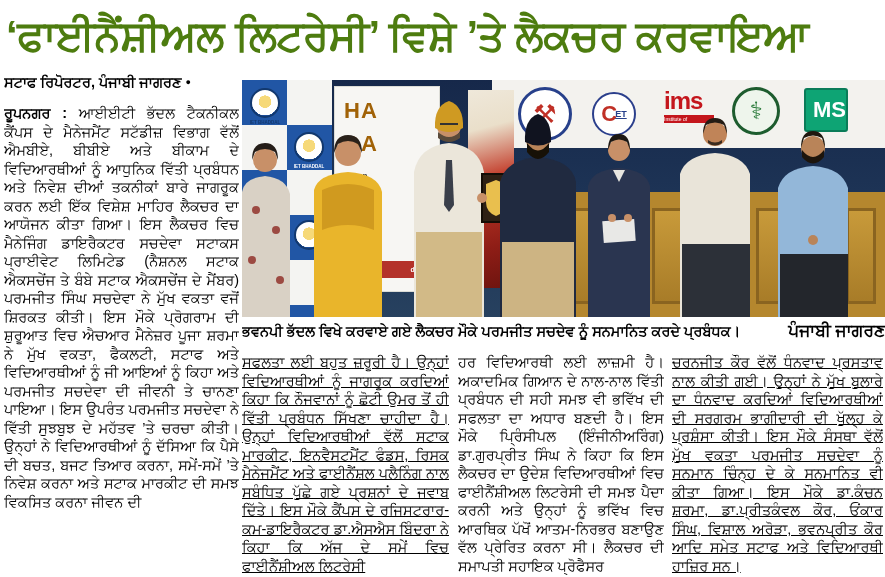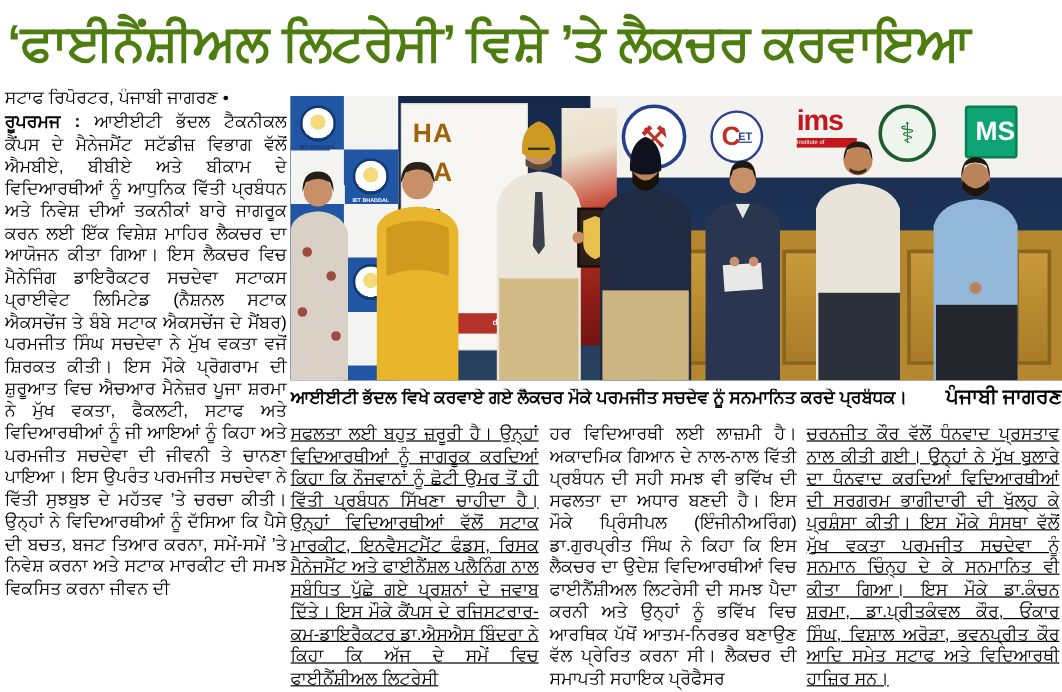--- a/index.html
+++ b/index.html
@@ -9,21 +9,21 @@
   .headline { position:absolute; left:6px; top:2px; width:876px; height:72px;
     font-size:42px; font-weight:800; color:#4d7c0f; white-space:nowrap; overflow:hidden;
     letter-spacing:-0.5px; line-height:68px; }
 
   .col { position:absolute; overflow:hidden; }
   .col1 { left:4px;  top:74px;  width:235px; height:500px; }
   .col2 { left:242px; top:353px; width:207px; height:222px;text-decoration:underline; }
   .col3 { left:458px; top:353px; width:206px; height:222px; }
   .col4 { left:672px; top:353px; width:211px; height:222px;text-decoration:underline; }
 
-  .byline { font-size:14.5px; font-weight:400; margin-bottom:3px; white-space:nowrap; }
+  .byline { font-size:14.5px; font-weight:700; margin-bottom:13px; white-space:nowrap; }
   .byline-dot { font-size:9px; vertical-align:2px; }
   .body-text { font-size:14.5px; line-height:18.5px; text-align:justify; }
   .dateline { font-weight:800; }
 
   
   .photo { position:absolute; left:242px; top:80px; width:643px; height:237px; overflow:hidden;
     background:linear-gradient(180deg,#16284a 0%,#1e3557 55%,#27415f 100%); }
 
   .logo-strip { position:absolute; left:250px; top:0; width:393px; height:68px; background:#f3f2ee; }
 
@@ -76,21 +76,21 @@
 <div class="page">
 
   <div class="headline">‘ਫਾਈਨੈਂਸ਼ੀਅਲ ਲਿਟਰੇਸੀ’ ਵਿਸ਼ੇ ’ਤੇ ਲੈਕਚਰ ਕਰਵਾਇਆ</div>
 
   <div class="col col1">
     <div class="byline">
       <span>ਸਟਾਫ ਰਿਪੋਰਟਰ, ਪੰਜਾਬੀ ਜਾਗਰਣ</span>
       <span class="byline-dot">●</span>
     </div>
     <div class="body-text">
-      <span class="dateline">ਰੂਪਰਮਜ :</span>
+      <span class="dateline">ਰੂਪਨਗਰ :</span>
       <span>ਆਈਈਟੀ ਭੱਦਲ ਟੈਕਨੀਕਲ ਕੈਂਪਸ ਦੇ ਮੈਨੇਜਮੈਂਟ ਸਟੱਡੀਜ਼ ਵਿਭਾਗ ਵੱਲੋਂ ਐਮਬੀਏ, ਬੀਬੀਏ ਅਤੇ ਬੀਕਾਮ ਦੇ ਵਿਦਿਆਰਥੀਆਂ ਨੂੰ ਆਧੁਨਿਕ ਵਿੱਤੀ ਪ੍ਰਬੰਧਨ ਅਤੇ ਨਿਵੇਸ਼ ਦੀਆਂ ਤਕਨੀਕਾਂ ਬਾਰੇ ਜਾਗਰੂਕ ਕਰਨ ਲਈ ਇੱਕ ਵਿਸ਼ੇਸ਼ ਮਾਹਿਰ ਲੈਕਚਰ ਦਾ ਆਯੋਜਨ ਕੀਤਾ ਗਿਆ। ਇਸ ਲੈਕਚਰ ਵਿਚ ਮੈਨੇਜਿੰਗ ਡਾਇਰੈਕਟਰ ਸਚਦੇਵਾ ਸਟਾਕਸ ਪ੍ਰਾਈਵੇਟ ਲਿਮਿਟੇਡ (ਨੈਸ਼ਨਲ ਸਟਾਕ ਐਕਸਚੇਂਜ ਤੇ ਬੰਬੇ ਸਟਾਕ ਐਕਸਚੇਂਜ ਦੇ ਮੈਂਬਰ) ਪਰਮਜੀਤ ਸਿੰਘ ਸਚਦੇਵਾ ਨੇ ਮੁੱਖ ਵਕਤਾ ਵਜੋਂ ਸ਼ਿਰਕਤ ਕੀਤੀ। ਇਸ ਮੌਕੇ ਪ੍ਰੋਗਰਾਮ ਦੀ ਸ਼ੁਰੂਆਤ ਵਿਚ ਐਚਆਰ ਮੈਨੇਜ਼ਰ ਪੂਜਾ ਸ਼ਰਮਾ ਨੇ ਮੁੱਖ ਵਕਤਾ, ਫੈਕਲਟੀ, ਸਟਾਫ ਅਤੇ ਵਿਦਿਆਰਥੀਆਂ ਨੂੰ ਜੀ ਆਇਆਂ ਨੂੰ ਕਿਹਾ ਅਤੇ ਪਰਮਜੀਤ ਸਚਦੇਵਾ ਦੀ ਜੀਵਨੀ ਤੇ ਚਾਨਣਾ ਪਾਇਆ। ਇਸ ਉਪਰੰਤ ਪਰਮਜੀਤ ਸਚਦੇਵਾ ਨੇ ਵਿੱਤੀ ਸੁਝਬੁਝ ਦੇ ਮਹੱਤਵ ’ਤੇ ਚਰਚਾ ਕੀਤੀ। ਉਨ੍ਹਾਂ ਨੇ ਵਿਦਿਆਰਥੀਆਂ ਨੂੰ ਦੱਸਿਆ ਕਿ ਪੈਸੇ ਦੀ ਬਚਤ, ਬਜਟ ਤਿਆਰ ਕਰਨਾ, ਸਮੇਂ-ਸਮੇਂ ’ਤੇ ਨਿਵੇਸ਼ ਕਰਨਾ ਅਤੇ ਸਟਾਕ ਮਾਰਕੀਟ ਦੀ ਸਮਝ ਵਿਕਸਿਤ ਕਰਨਾ ਜੀਵਨ ਦੀ</span>
     </div>
   </div>
 
   <div class="photo">
 
     <div class="logo-strip"></div>
 
     <div class="logo-circle logo-hammers">
       <span>⚒</span>
@@ -207,21 +207,21 @@
         <rect x="538" y="174" width="68" height="63" fill="#23262c"></rect>
         <circle cx="571" cy="68" r="12" fill="#b98459"></circle>
         <path d="M560,70 Q571,84 582,70 L582,77 Q571,90 560,77 Z" fill="#1d150c"></path>
         <path d="M559,68 Q559,51 571,51 Q583,51 583,68 L580,58 Q571,53 562,58 Z" fill="#20180f"></path>
         <circle cx="571" cy="160" r="5" fill="#b98459"></circle>
       </g>
     </svg>
   </div>
 
   <div class="caption-row">
-    <span class="caption">ਆਈਈਟੀ ਭੱਦਲ ਵਿਖੇ ਕਰਵਾਏ ਗਏ ਲੈਕਚਰ ਮੌਕੇ ਪਰਮਜੀਤ ਸਚਦੇਵ ਨੂੰ ਸਨਮਾਨਿਤ ਕਰਦੇ ਪ੍ਰਬੰਧਕ।</span>
+    <span class="caption">ਭਵਨਪੀ ਭੱਦਲ ਵਿਖੇ ਕਰਵਾਏ ਗਏ ਲੈਕਚਰ ਮੌਕੇ ਪਰਮਜੀਤ ਸਚਦੇਵ ਨੂੰ ਸਨਮਾਨਿਤ ਕਰਦੇ ਪ੍ਰਬੰਧਕ।</span>
     <span class="credit">ਪੰਜਾਬੀ ਜਾਗਰਣ</span>
   </div>
 
   <div class="col col2 body-text">ਸਫਲਤਾ ਲਈ ਬਹੁਤ ਜ਼ਰੂਰੀ ਹੈ। ਉਨ੍ਹਾਂ ਵਿਦਿਆਰਥੀਆਂ ਨੂੰ ਜਾਗਰੂਕ ਕਰਦਿਆਂ ਕਿਹਾ ਕਿ ਨੌਜਵਾਨਾਂ ਨੂੰ ਛੋਟੀ ਉਮਰ ਤੋਂ ਹੀ ਵਿੱਤੀ ਪ੍ਰਬੰਧਨ ਸਿੱਖਣਾ ਚਾਹੀਦਾ ਹੈ। ਉਨ੍ਹਾਂ ਵਿਦਿਆਰਥੀਆਂ ਵੱਲੋਂ ਸਟਾਕ ਮਾਰਕੀਟ, ਇਨਵੈਸਟਮੈਂਟ ਫੰਡਸ, ਰਿਸਕ ਮੈਨੇਜਮੈਂਟ ਅਤੇ ਫਾਈਨੈਂਸ਼ਲ ਪਲੈਨਿੰਗ ਨਾਲ ਸਬੰਧਿਤ ਪੁੱਛੇ ਗਏ ਪ੍ਰਸ਼ਨਾਂ ਦੇ ਜਵਾਬ ਦਿੱਤੇ। ਇਸ ਮੌਕੇ ਕੈਂਪਸ ਦੇ ਰਜਿਸਟਰਾਰ-ਕਮ-ਡਾਇਰੈਕਟਰ ਡਾ.ਐਸਐਸ ਬਿੰਦਰਾ ਨੇ ਕਿਹਾ ਕਿ ਅੱਜ ਦੇ ਸਮੇਂ ਵਿਚ ਫਾਈਨੈਂਸ਼ੀਅਲ ਲਿਟਰੇਸੀ</div>
   <div class="col col3 body-text">ਹਰ ਵਿਦਿਆਰਥੀ ਲਈ ਲਾਜ਼ਮੀ ਹੈ। ਅਕਾਦਮਿਕ ਗਿਆਨ ਦੇ ਨਾਲ-ਨਾਲ ਵਿੱਤੀ ਪ੍ਰਬੰਧਨ ਦੀ ਸਹੀ ਸਮਝ ਵੀ ਭਵਿੱਖ ਦੀ ਸਫਲਤਾ ਦਾ ਅਧਾਰ ਬਣਦੀ ਹੈ। ਇਸ ਮੌਕੇ ਪ੍ਰਿੰਸੀਪਲ (ਇੰਜੀਨੀਅਰਿੰਗ) ਡਾ.ਗੁਰਪ੍ਰੀਤ ਸਿੰਘ ਨੇ ਕਿਹਾ ਕਿ ਇਸ ਲੈਕਚਰ ਦਾ ਉਦੇਸ਼ ਵਿਦਿਆਰਥੀਆਂ ਵਿਚ ਫਾਈਨੈਂਸ਼ੀਅਲ ਲਿਟਰੇਸੀ ਦੀ ਸਮਝ ਪੈਦਾ ਕਰਨੀ ਅਤੇ ਉਨ੍ਹਾਂ ਨੂੰ ਭਵਿੱਖ ਵਿਚ ਆਰਥਿਕ ਪੱਖੋਂ ਆਤਮ-ਨਿਰਭਰ ਬਣਾਉਣ ਵੱਲ ਪ੍ਰੇਰਿਤ ਕਰਨਾ ਸੀ। ਲੈਕਚਰ ਦੀ ਸਮਾਪਤੀ ਸਹਾਇਕ ਪ੍ਰੋਫੈਸਰ</div>
   <div class="col col4 body-text">ਚਰਨਜੀਤ ਕੌਰ ਵੱਲੋਂ ਧੰਨਵਾਦ ਪ੍ਰਸਤਾਵ ਨਾਲ ਕੀਤੀ ਗਈ। ਉਨ੍ਹਾਂ ਨੇ ਮੁੱਖ ਬੁਲਾਰੇ ਦਾ ਧੰਨਵਾਦ ਕਰਦਿਆਂ ਵਿਦਿਆਰਥੀਆਂ ਦੀ ਸਰਗਰਮ ਭਾਗੀਦਾਰੀ ਦੀ ਖੁੱਲ੍ਹ ਕੇ ਪ੍ਰਸ਼ੰਸਾ ਕੀਤੀ। ਇਸ ਮੌਕੇ ਸੰਸਥਾ ਵੱਲੋਂ ਮੁੱਖ ਵਕਤਾ ਪਰਮਜੀਤ ਸਚਦੇਵਾ ਨੂੰ ਸਨਮਾਨ ਚਿੰਨ੍ਹ ਦੇ ਕੇ ਸਨਮਾਨਿਤ ਵੀ ਕੀਤਾ ਗਿਆ। ਇਸ ਮੌਕੇ ਡਾ.ਕੰਚਨ ਸ਼ਰਮਾ, ਡਾ.ਪ੍ਰੀਤਕੰਵਲ ਕੌਰ, ਓਂਕਾਰ ਸਿੰਘ, ਵਿਸ਼ਾਲ ਅਰੋੜਾ, ਭਵਨਪ੍ਰੀਤ ਕੌਰ ਆਦਿ ਸਮੇਤ ਸਟਾਫ ਅਤੇ ਵਿਦਿਆਰਥੀ ਹਾਜ਼ਿਰ ਸਨ।</div>
 
 </div>
 
 </body></html>

